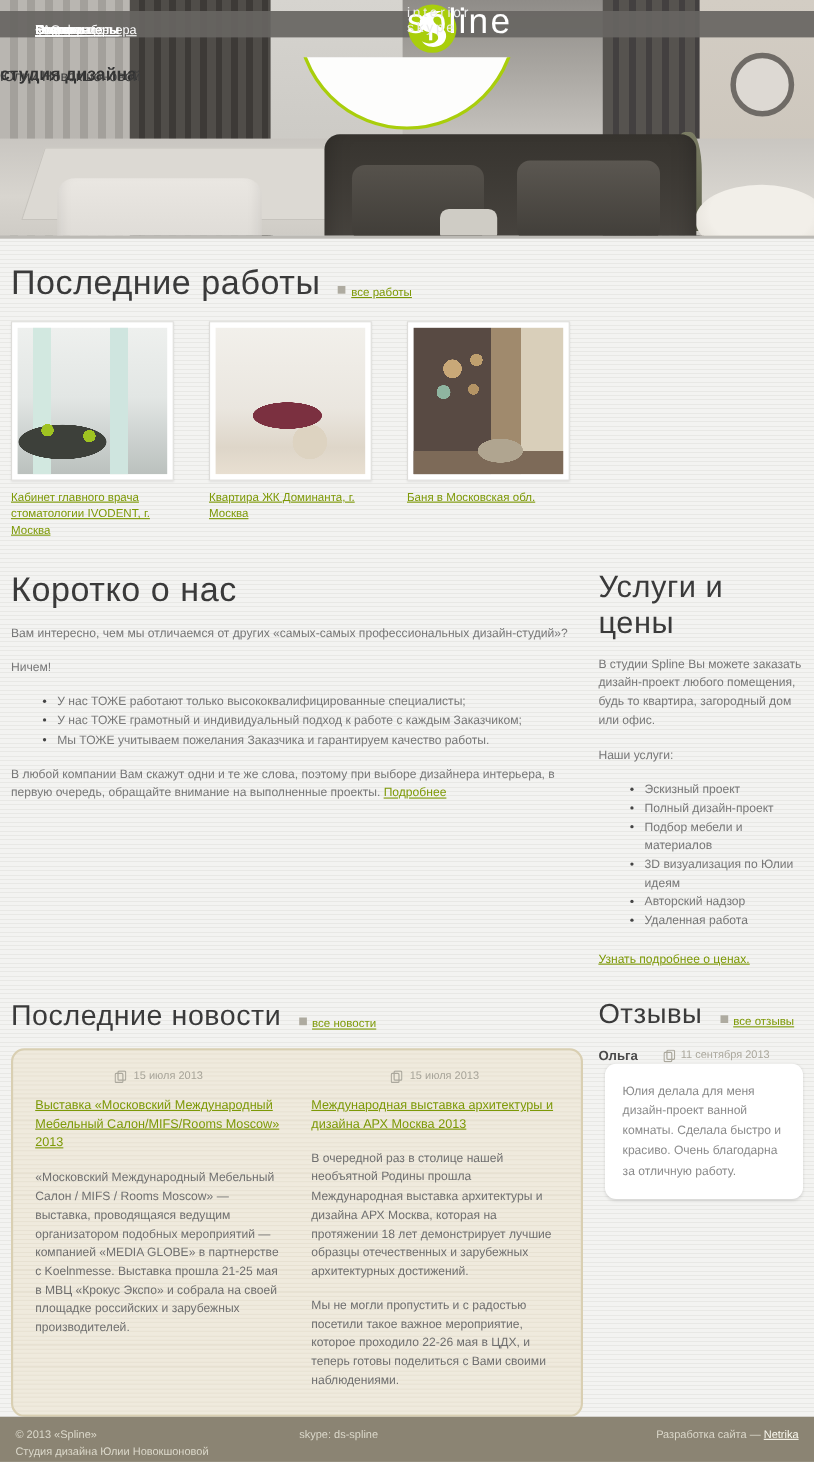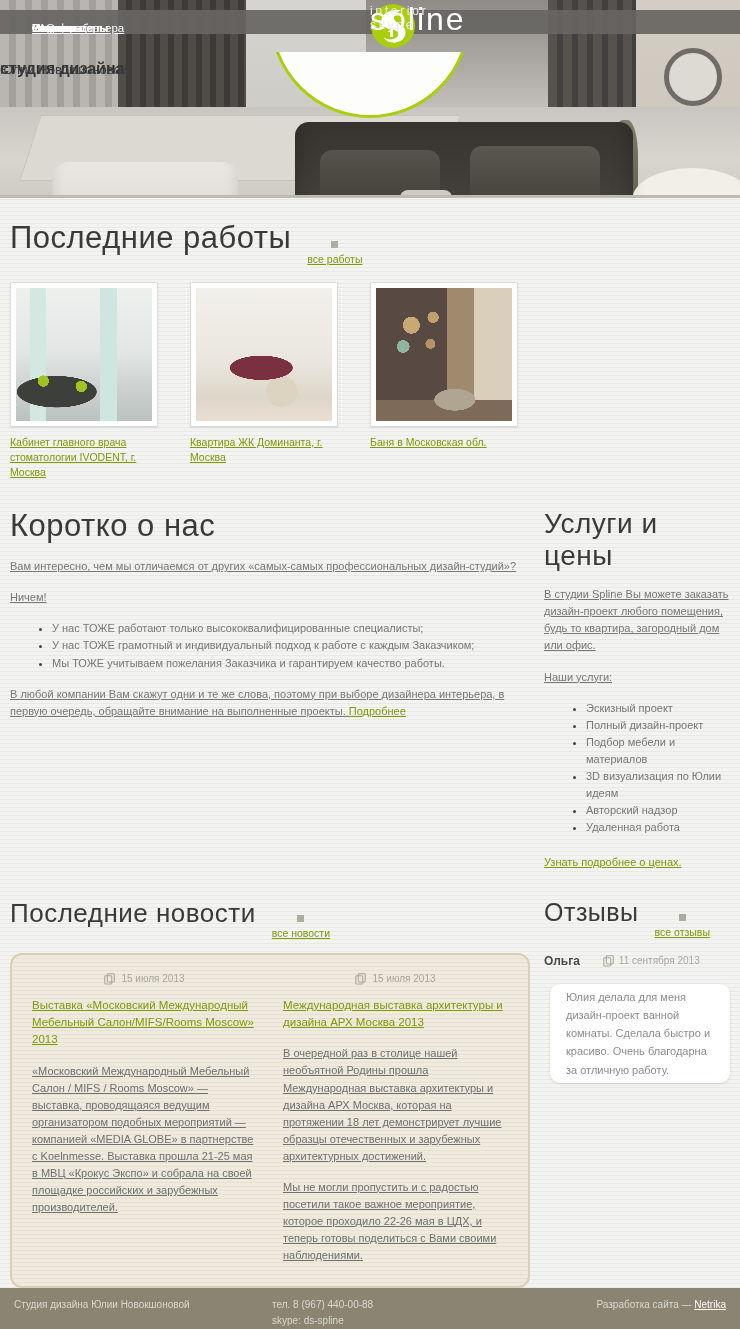--- a/index.html
+++ b/index.html
@@ -64,21 +64,21 @@
 
   
   main { flex:1; padding:0 10px; }
   h1 { font-weight:400; color:#3a3a3a; letter-spacing:0.5px; }
   .sec-head { display:flex; align-items:baseline; gap:16px; }
   .h-works, .h-about { font-size:31px; }
   .h-services { font-size:28px; }
   .h-news { font-size:26px; }
   .h-reviews { font-size:25px; }
   .green-link { color:#7d9906; text-decoration:underline; font-size:11px; }
-  .all-link { display:inline-flex; align-items:center; gap:5px; font-size:10.5px;flex-direction:column; }
+  .all-link { display:inline-flex; align-items:flex-start; gap:5px; font-size:10.5px; }
   .sq { display:inline-block; width:7px; height:7px; background:#aeaba0; }
 
   .works-sec { margin-top:22px; }
   .works-grid { display:flex; gap:32px; margin-top:17px; }
   .work { width:148px; }
   .card { width:148px; height:145px; background:#fff; border:1px solid #dddcd9; padding:5px;
           box-shadow:0 1px 2px rgba(0,0,0,.08); }
   .thumb { width:136px; height:133px; cursor:pointer; }
   .thumb-1 { background:
       radial-gradient(ellipse 34px 13px at 50% 13%, #f5f2ec 60%, rgba(0,0,0,0) 61%),
@@ -104,43 +104,43 @@
       linear-gradient(0deg,#7d6a58 0 16%, rgba(0,0,0,0) 16%),
       linear-gradient(90deg,#584a43 0 52%,#a08a6d 52% 72%,#d9cfba 72% 100%); }
   .caption { display:block; margin-top:8px; width:160px; font-size:10.5px; line-height:1.45;
       color:#7d9906; text-decoration:underline; }
 
   .cols { display:flex; justify-content:space-between; }
   .col-left { width:520px; }
   .col-right { width:186px; }
   .about-sec, .news-row { margin-top:28px; }
   p.body, li { font-size:11px; color:#777; line-height:1.55; }
-  p.body { margin-top:14px;text-decoration:underline; }
+  p.body { margin-top:14px; }
   ul.bullets { margin:14px 0 0 42px; }
   ul.bullets li { color:#777; }
   ul.bullets li::marker { color:#444; }
   .services-list { margin:14px 0 0 40px; }
   .prices-link { display:inline-block; margin-top:20px; }
 
   .news-box { margin-top:14px; width:520px; border:2px solid #d9cfb2; border-radius:12px;
       background:repeating-linear-gradient(180deg,#efeadd 0px,#efeadd 3px,#e7e1d2 3px,#e7e1d2 4px);
       padding:18px 20px 22px; display:flex; gap:26px; }
   .news-col { width:232px; }
   .date-row { display:flex; align-items:center; gap:6px; color:#a7a499; font-size:10px;justify-content:center; }
   .pages-icon { width:11px; height:12px; }
   .pages-icon rect { fill:none; stroke:#aba89d; stroke-width:1.2; }
   .news-title { display:block; margin-top:12px; font-size:11.5px; line-height:1.5;
       color:#7d9906; text-decoration:underline; }
   .news-col p.body { color:#6f6f6f; }
 
   .review-author-row { display:flex; align-items:center; gap:23px; margin-top:16px; }
   .review-author { font-size:12px; font-weight:700; color:#4a4a4a; }
   .review-date { color:#aaa79c; font-size:10px; display:flex; align-items:center; gap:5px; }
-  .bubble { margin-top:16px; margin-left:6px; background:#fff; border-radius:10px;
-      box-shadow:0 1px 3px rgba(0,0,0,.12); padding:4px 16px; }
+  .bubble { margin-top:0; margin-left:6px; background:#fff; border-radius:10px;
+      box-shadow:0 1px 3px rgba(0,0,0,.12); padding:16px 16px; }
   .bubble p { font-size:11px; color:#8b8b8b; line-height:1.65; }
 
   
   footer { height:52px; background:#8b8473; display:flex; padding:9px 14px 0; }
   footer, footer a { color:#dcd9cb; font-size:10px; line-height:1.6; }
   .f-left { width:258px; }
   .f-center { flex:1; }
   .f-right { text-align:right; white-space:nowrap; }
   .f-right a { color:#fdfcf2; text-decoration:underline; }
 </style>
@@ -326,24 +326,24 @@
             <p>Юлия делала для меня дизайн-проект ванной комнаты. Сделала быстро и красиво. Очень благодарна за отличную работу.</p>
           </div>
         </div>
       </aside>
     </div>
 
   </main>
 
   <footer>
     <div class="f-left">
+      <div>© 2013 «Spline»</div>
       <div>Студия дизайна Юлии Новокшоновой</div>
     </div>
     <div class="f-center">
-      <div>тел. 8 (967) 440-00-88</div>
       <div>skype: ds-spline</div>
     </div>
     <div class="f-right">
       <span>Разработка сайта — </span><a href="#">Netrika</a>
     </div>
   </footer>
 
 </div>
 
 </body></html>

